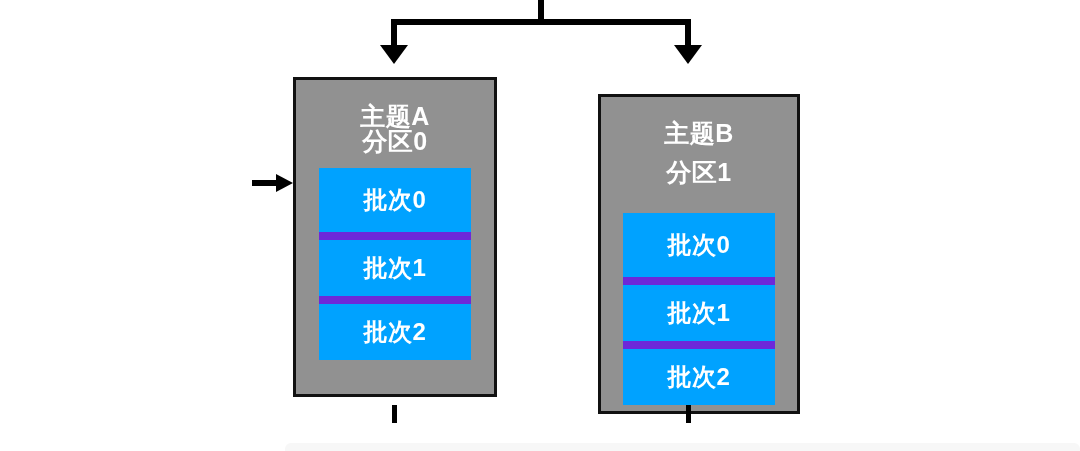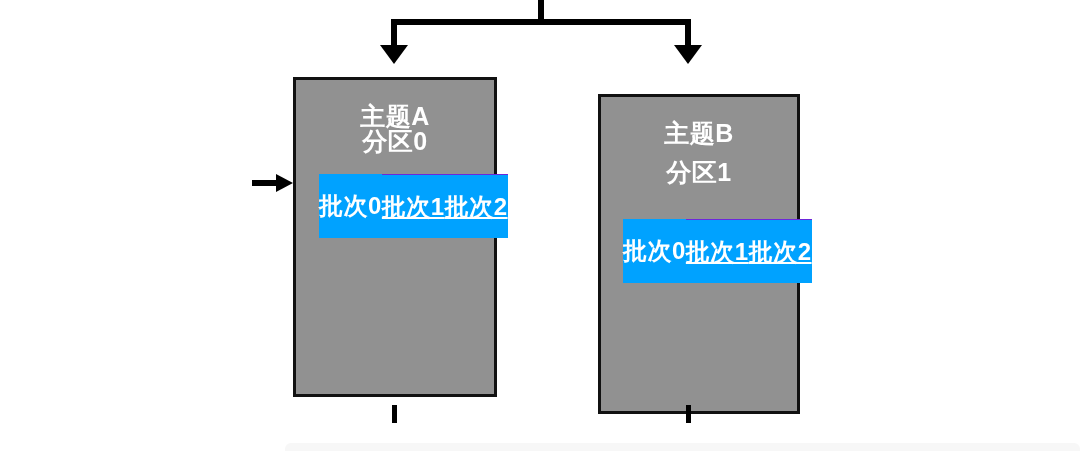--- a/index.html
+++ b/index.html
@@ -89,42 +89,41 @@
     font-size: 25px;
     font-weight: bold;
     line-height: 1;
     letter-spacing: 0.5px;
     text-align: center;
     white-space: nowrap;
   }
 
   
   .batch-stack {
-    margin-top: 20px;
+    margin-top: 14px;
     width: 152px;
     background: #ef4444;
     display: flex;
-    flex-direction: row;
+    flex-direction: column;
   }
   .batch-item {
     height: 64px;
     background: #00a2ff;
     color: #ffffff;
     font-size: 24px;
     font-weight: bold;
     display: flex;
     align-items: center;
     justify-content: center;
     letter-spacing: 0.5px;
     white-space: nowrap;
     box-sizing: border-box;
   }
   .batch-item + .batch-item {
-    border-top: 1px solid #6d28d9;
-    text-decoration: underline;
+    border-top: 8px solid #6d28d9;
   }
 </style>
 </head>
 <body>
 
 <div id="diagram-root">
 
   <div class="bottom-panel"></div>
 
   <svg class="fork-svg" viewBox="0 0 1080 80">

